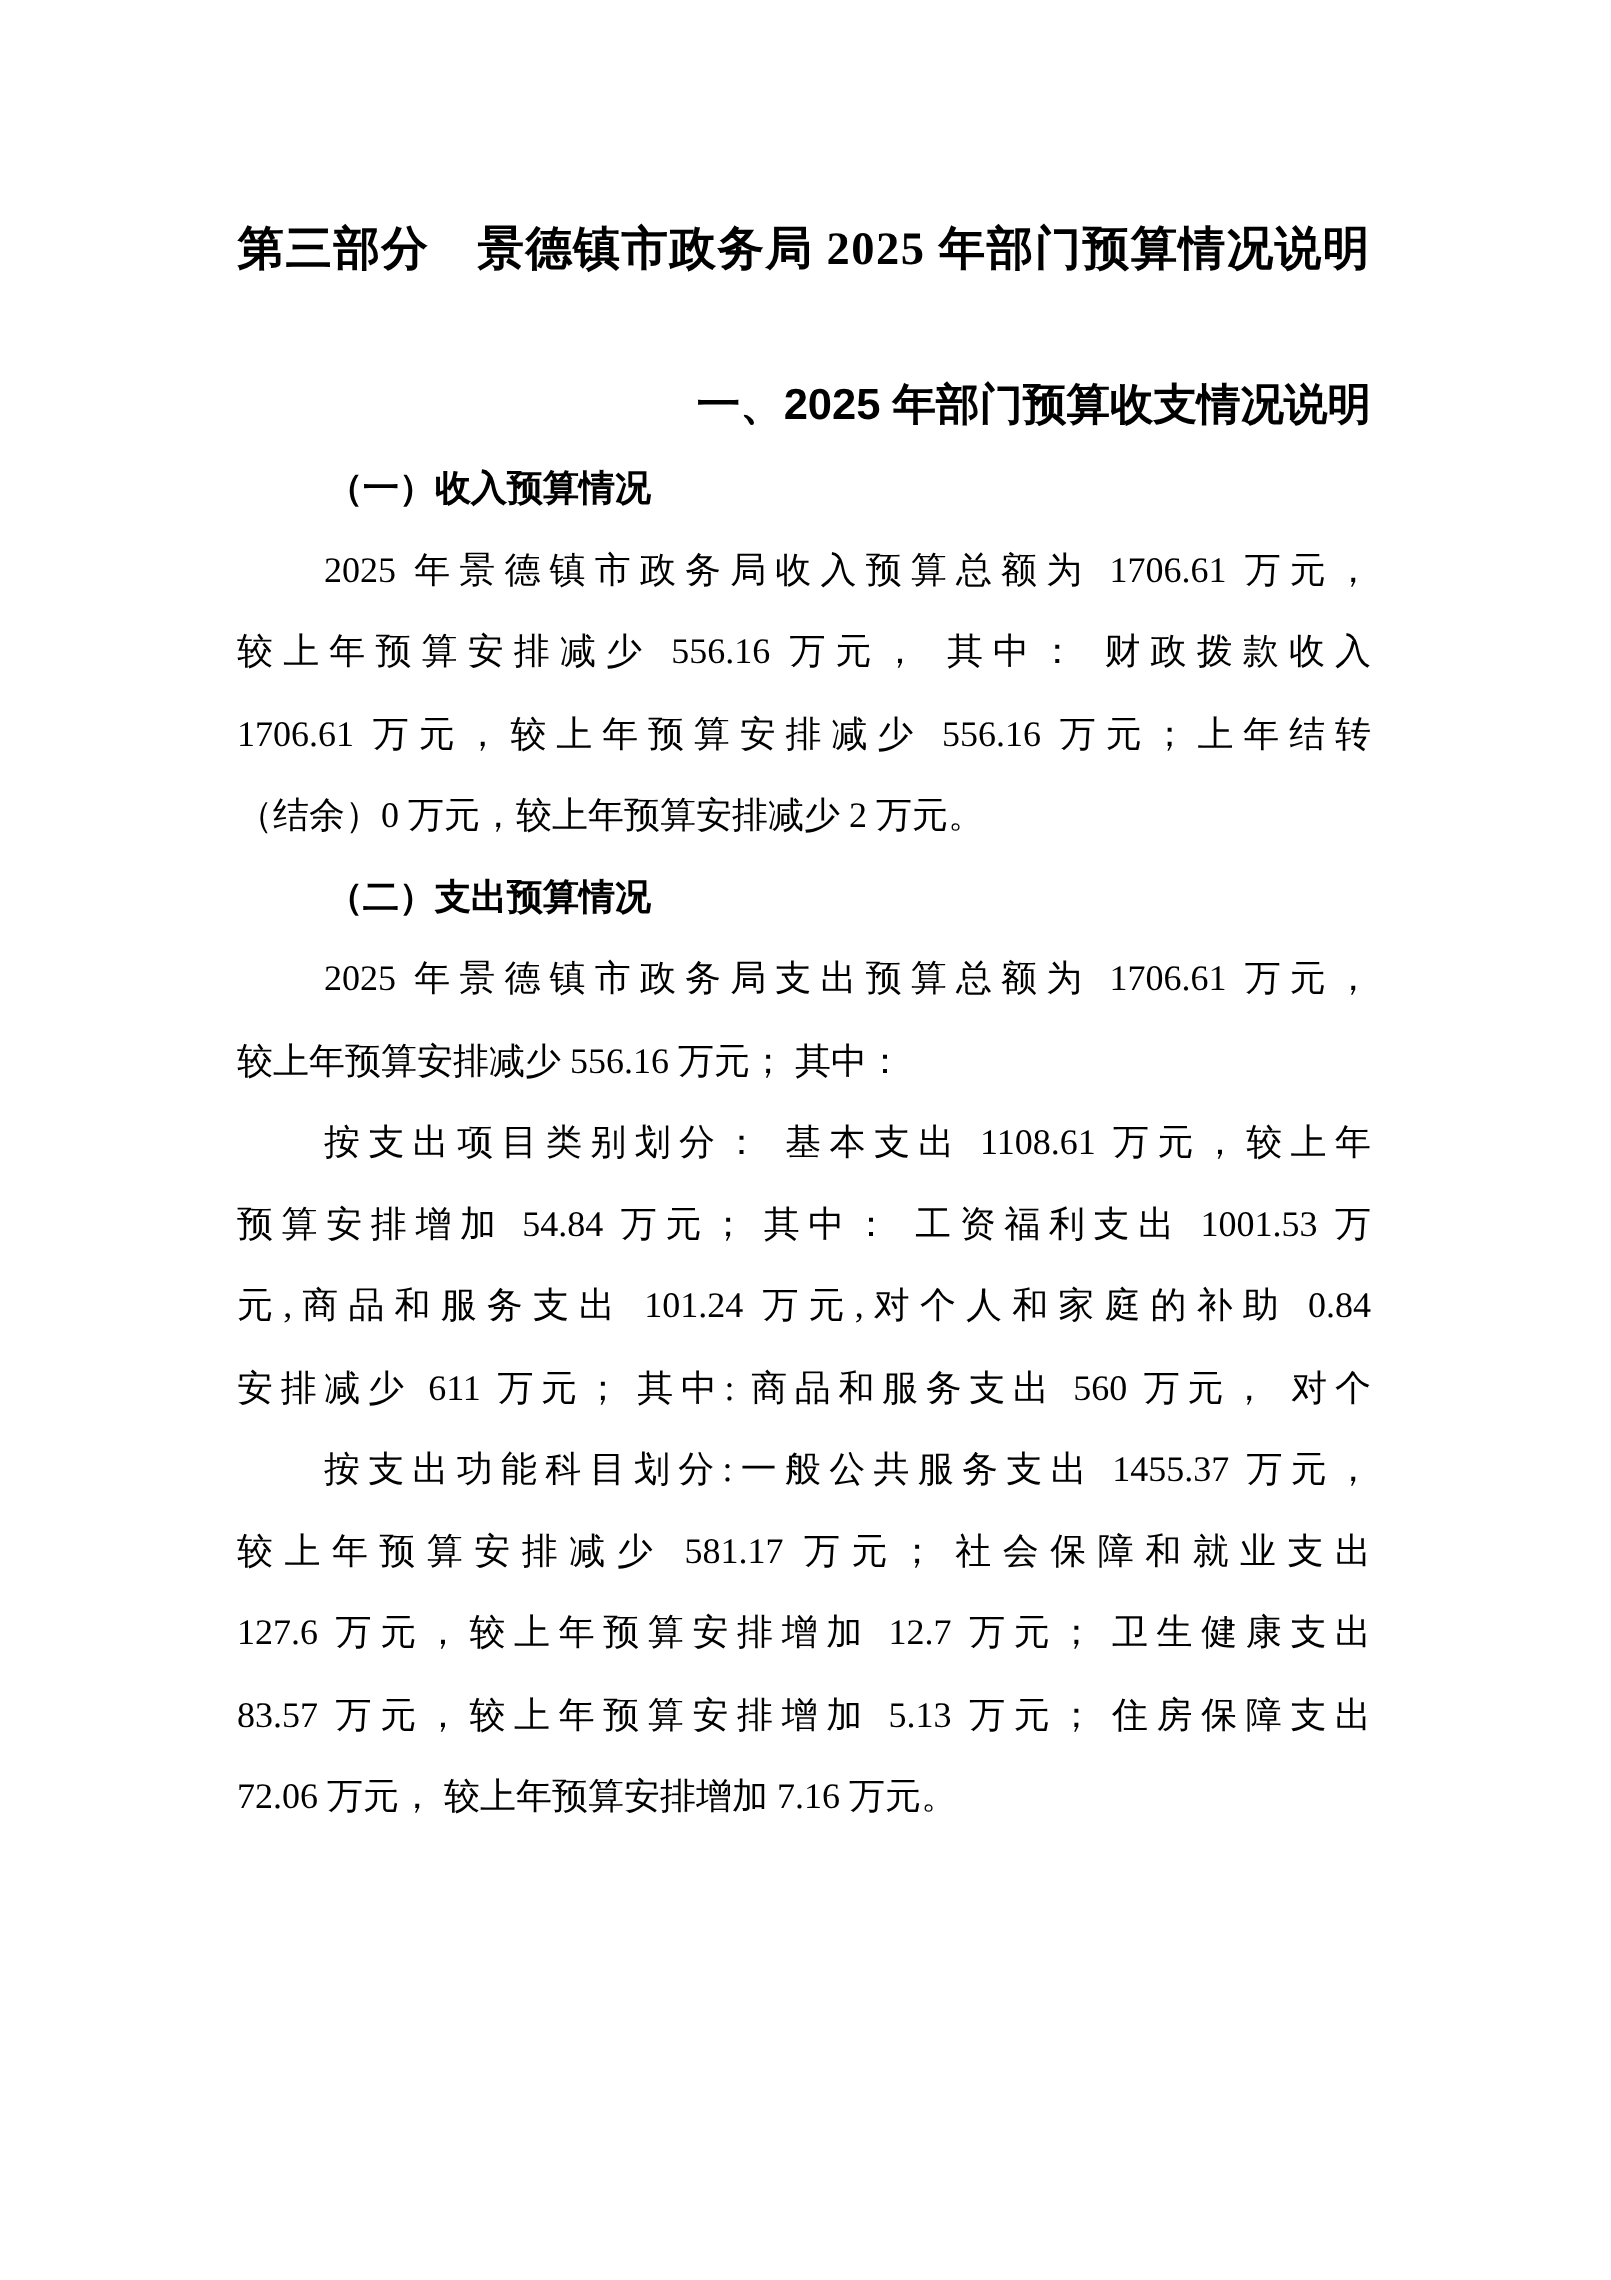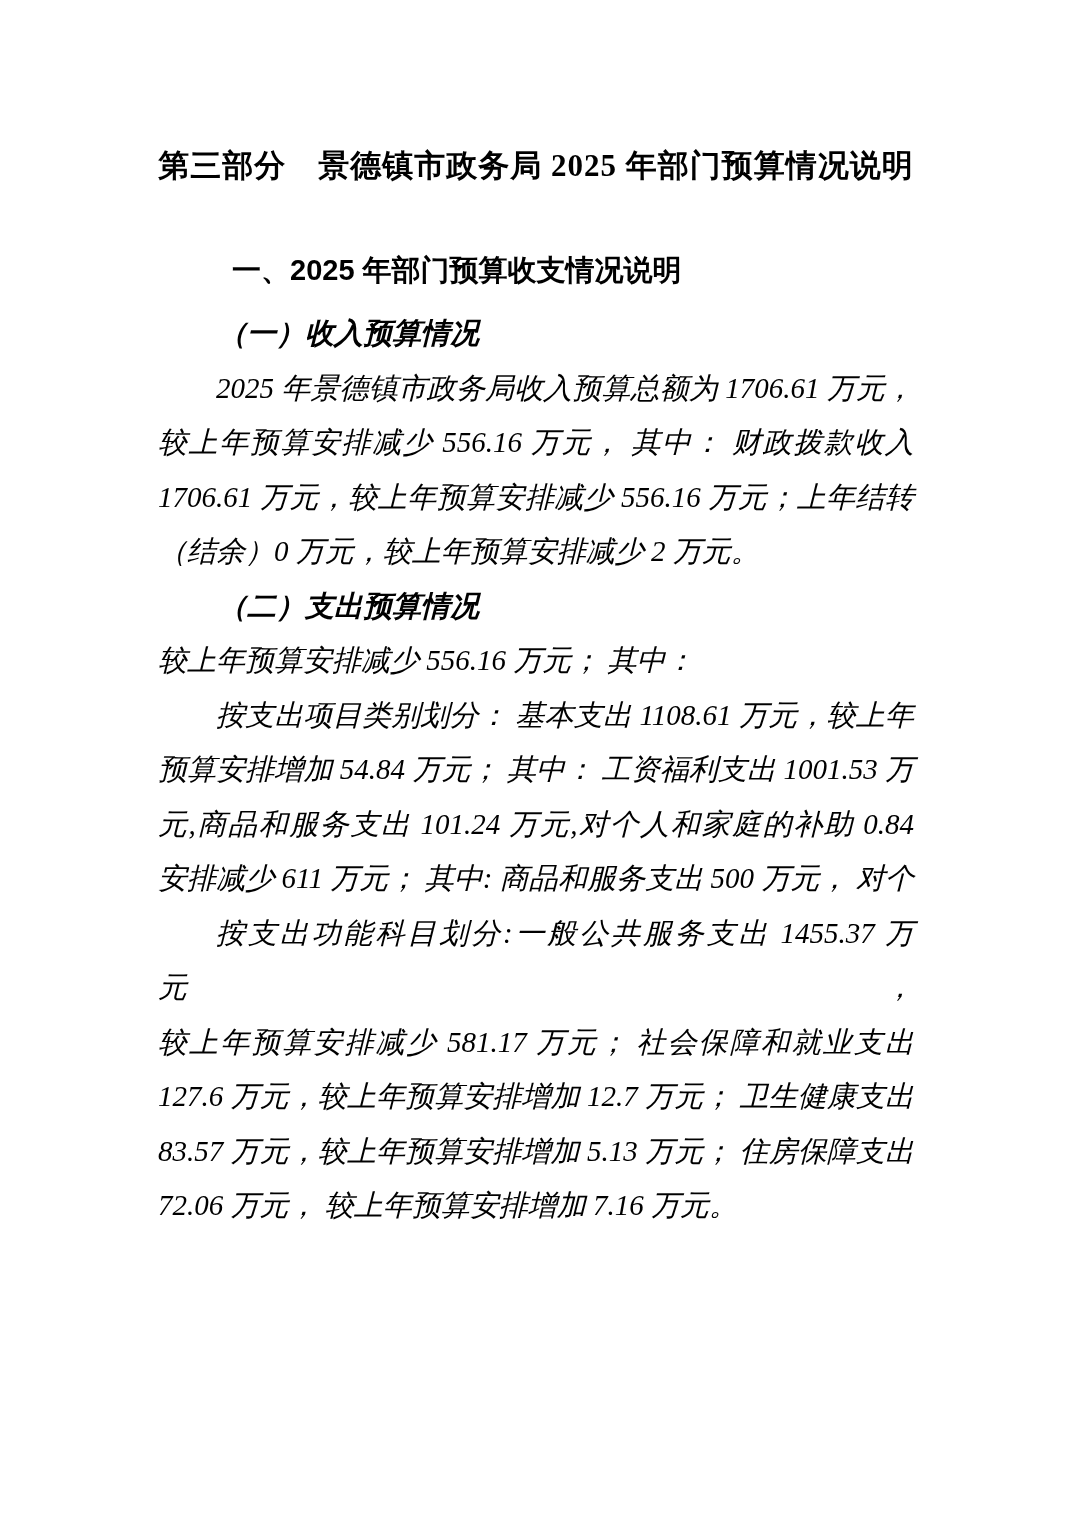--- a/index.html
+++ b/index.html
@@ -22,37 +22,37 @@
     margin: 4px 0 62px 0;
     font-size: 31px;
     font-weight: bold;
     line-height: 44px;
     text-align: center;
     letter-spacing: 1px;
     white-space: nowrap;
     font-family: "Liberation Serif", "DejaVu Serif", serif;
   }
   .h1 {
-    margin: 16px;
+    margin: 0;
     font-size: 29px;
     font-weight: bold;
     line-height: 40px;
     padding-left: 58px;
     font-family: "Liberation Sans", "DejaVu Sans", sans-serif;
+    text-align: right;
   }
   #content {
     margin-top: 9px;
   }
   .line {
-    font-size: 29px;
+    font-size: 24px;
     line-height: 54.5px;
     text-align: justify;
     text-align-last: justify;
     white-space: normal;
-    font-style: italic;
   }
   .line.first {
     text-indent: 58px;
   }
   .line.end {
     text-align-last: left;
   }
   .h2 {
     font-weight: bold;
     padding-left: 60px;
@@ -69,24 +69,25 @@
 
   <div class="h1">一、2025 年部门预算收支情况说明</div>
 
   <div id="content">
       <div class="line h2 end">（一）收入预算情况</div>
       <div class="line first">2025 年景德镇市政务局收入预算总额为 1706.61 万元，</div>
       <div class="line">较上年预算安排减少 556.16 万元， 其中： 财政拨款收入</div>
       <div class="line">1706.61 万元，较上年预算安排减少 556.16 万元；上年结转</div>
       <div class="line end">（结余）0 万元，较上年预算安排减少 2 万元。</div>
       <div class="line h2 end">（二）支出预算情况</div>
+      <div class="line first">2025 年景德镇市政务局支出预算总额为 1706.61 万元，</div>
       <div class="line end">较上年预算安排减少 556.16 万元； 其中：</div>
       <div class="line first">按支出项目类别划分： 基本支出 1108.61 万元，较上年</div>
       <div class="line">预算安排增加 54.84 万元； 其中： 工资福利支出 1001.53 万</div>
       <div class="line">元,商品和服务支出 101.24 万元,对个人和家庭的补助 0.84</div>
-      <div class="line">安排减少 611 万元； 其中: 商品和服务支出 500 万元， 对个</div>
+      <div class="line">安排减少 611 万元； 其中: 商品和服务支出 560 万元， 对个</div>
       <div class="line first">按支出功能科目划分:一般公共服务支出 1455.37 万元，</div>
       <div class="line">较上年预算安排减少 581.17 万元； 社会保障和就业支出</div>
       <div class="line">127.6 万元，较上年预算安排增加 12.7 万元； 卫生健康支出</div>
       <div class="line">83.57 万元，较上年预算安排增加 5.13 万元； 住房保障支出</div>
       <div class="line end">72.06 万元， 较上年预算安排增加 7.16 万元。</div>
     </div>
 </div>
 
 </body></html>

